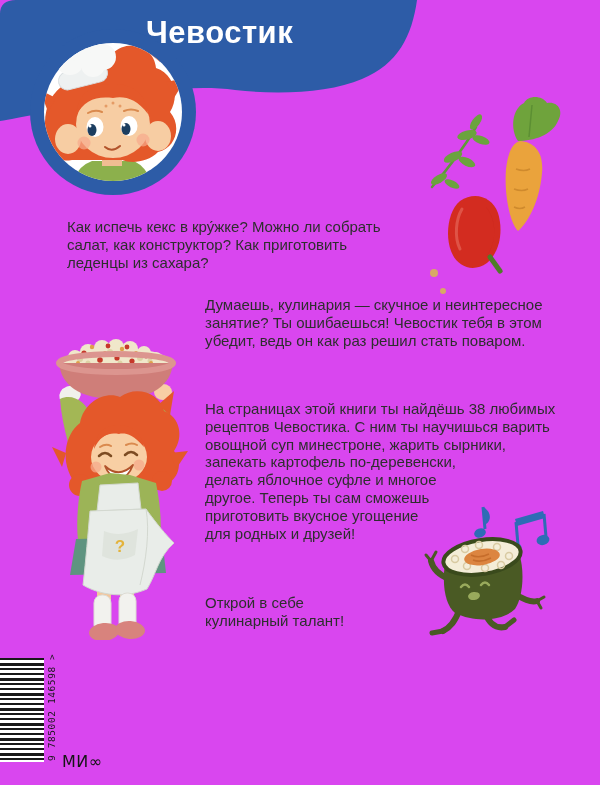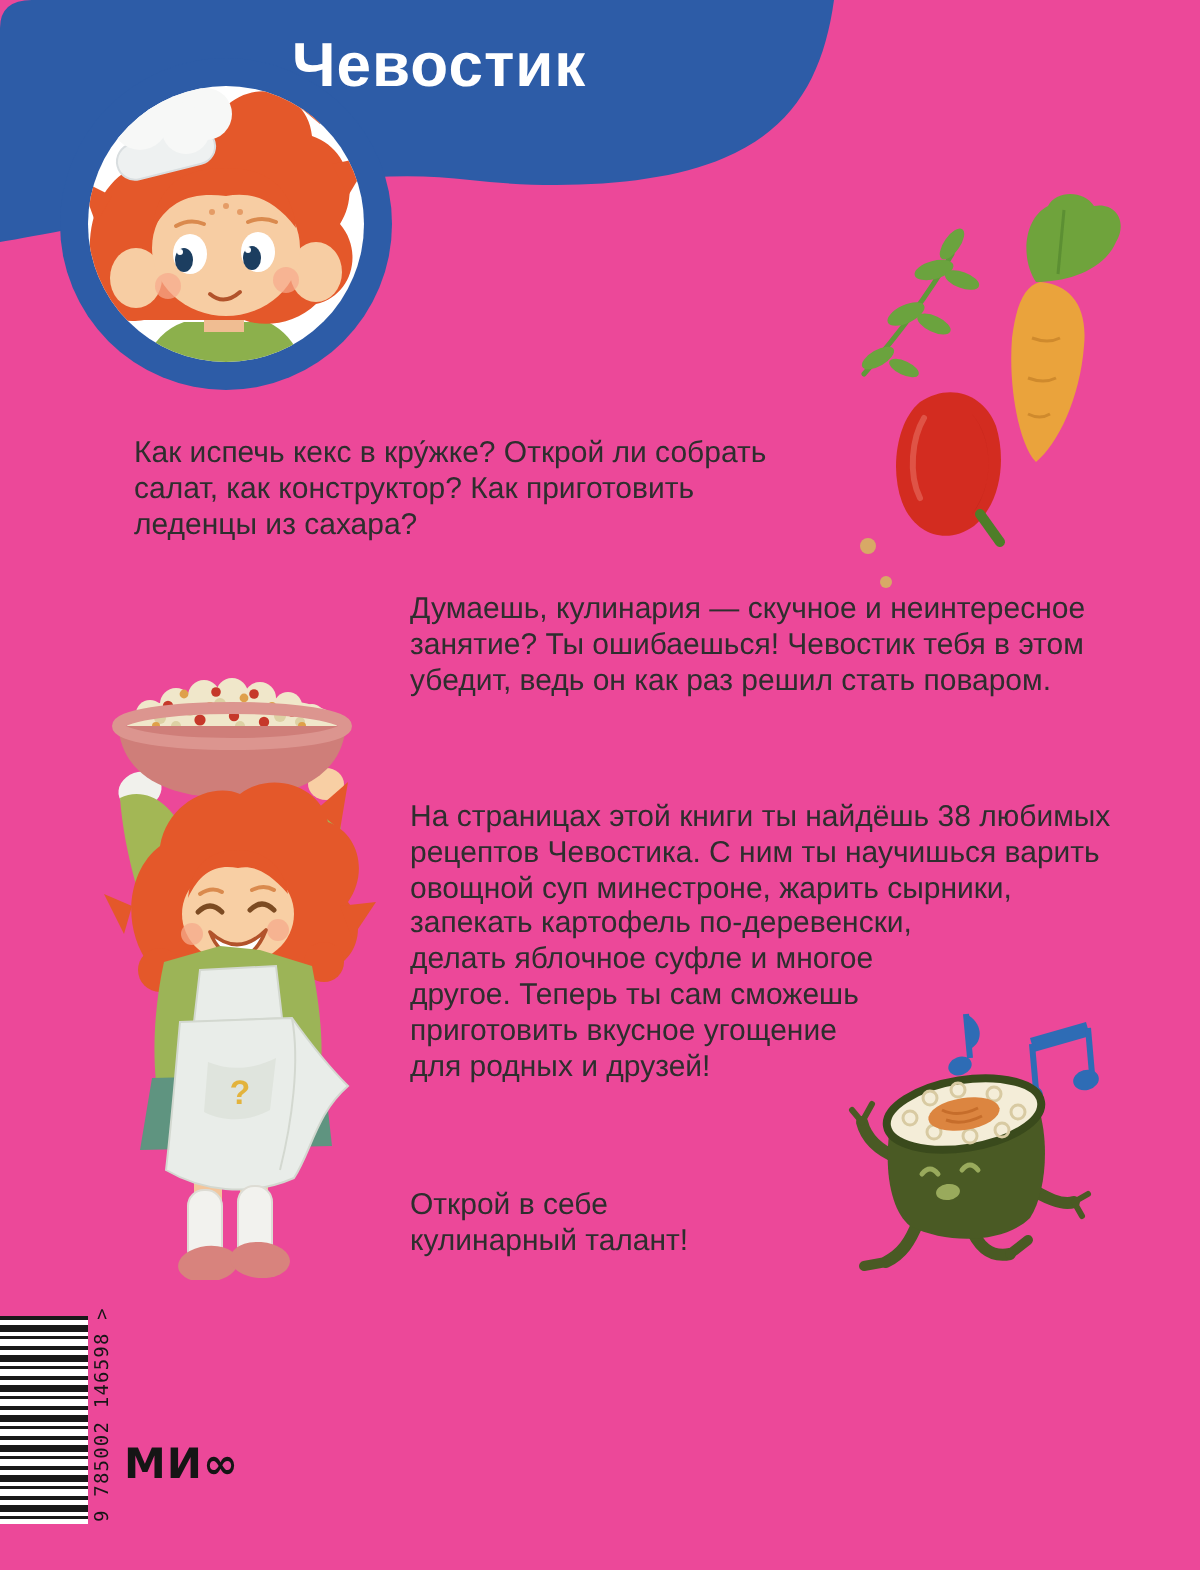--- a/index.html
+++ b/index.html
@@ -1,18 +1,18 @@
 <!DOCTYPE html>
 <html><head>
 <meta charset="utf-8">
 <style>
   html,body{margin:0;padding:0;}
   .page{
     position:relative; width:600px; height:785px; overflow:hidden;
-    background:#ec4899;
+    background:#d946ef;
     font-family:"Liberation Sans", sans-serif;
   }
   .abs{position:absolute;}
   .book-title{
     left:146px; top:15px;
     font-size:31px; font-weight:bold; color:#ffffff; letter-spacing:0.5px;
   }
   .para{
     margin:0; color:#2e2e2e;
     font-size:15px; line-height:17.8px; white-space:pre-line;
@@ -29,23 +29,23 @@
       #191919 10px 11.5px,#ffffff 11.5px 15px);
   }
   .isbn-text{
     left:46px; top:655px; width:106px; height:12px;
     transform-origin:0 0;
     transform:rotate(-90deg) translateX(-106px);
     font-family:"DejaVu Sans Mono", monospace;
     font-size:9.5px; letter-spacing:0.6px; color:#161616; white-space:nowrap;
   }
   .publisher-logo{
-    left:62px; top:720px;
+    left:62px; top:752px;
     font-family:"DejaVu Sans", sans-serif;
-    font-size:21px; font-weight:bold; color:#151515; letter-spacing:0.5px;
+    font-size:16px; font-weight:normal; color:#151515; letter-spacing:0.5px;
   }
 </style>
 </head>
 <body>
 
 <div class="page">
 
   <svg class="abs" style="left:0;top:0" width="600" height="212" viewBox="0 0 600 212">
     <path fill="#2d5ca7" d="M 16,0 L 417,0 C 412,36 398,64 362,79 C 330,93 278,95 235,90 C 196,85 150,90 92,103 C 55,111 18,118 0,121 L 0,14 Q 0,0 16,0 Z"></path>
     <circle cx="113" cy="112" r="83" fill="#2d5ca7"></circle>
@@ -114,21 +114,21 @@
       <path d="M 66,112 C 76,124 78,146 66,162 C 76,150 78,126 66,112 Z" fill="#b8231a" opacity="0.85"></path>
       <path d="M 42,114 C 36,124 34,142 40,154" stroke="#e0584a" stroke-width="3" fill="none" opacity="0.9" stroke-linecap="round"></path>
       <path d="M 70,162 L 80,176" stroke="#4e7d28" stroke-width="5" stroke-linecap="round"></path>
     </g>
     <g>
       <circle cx="14" cy="178" r="4" fill="#d8a966"></circle>
       <circle cx="23" cy="196" r="3" fill="#d8a966"></circle>
     </g>
   </svg>
 
-  <p class="abs para para-intro">Как испечь кекс в кру́жке? Открой ли собрать
+  <p class="abs para para-intro">Как испечь кекс в кру́жке? Можно ли собрать
 салат, как конструктор? Как приготовить
 леденцы из сахара?</p>
   <p class="abs para para-about">Думаешь, кулинария — скучное и неинтересное
 занятие? Ты ошибаешься! Чевостик тебя в этом
 убедит, ведь он как раз решил стать поваром.</p>
   <p class="abs para para-details">На страницах этой книги ты найдёшь 38 любимых
 рецептов Чевостика. С ним ты научишься варить
 овощной суп минестроне, жарить сырники,
 запекать картофель по-деревенски,
 делать яблочное суфле и многое

